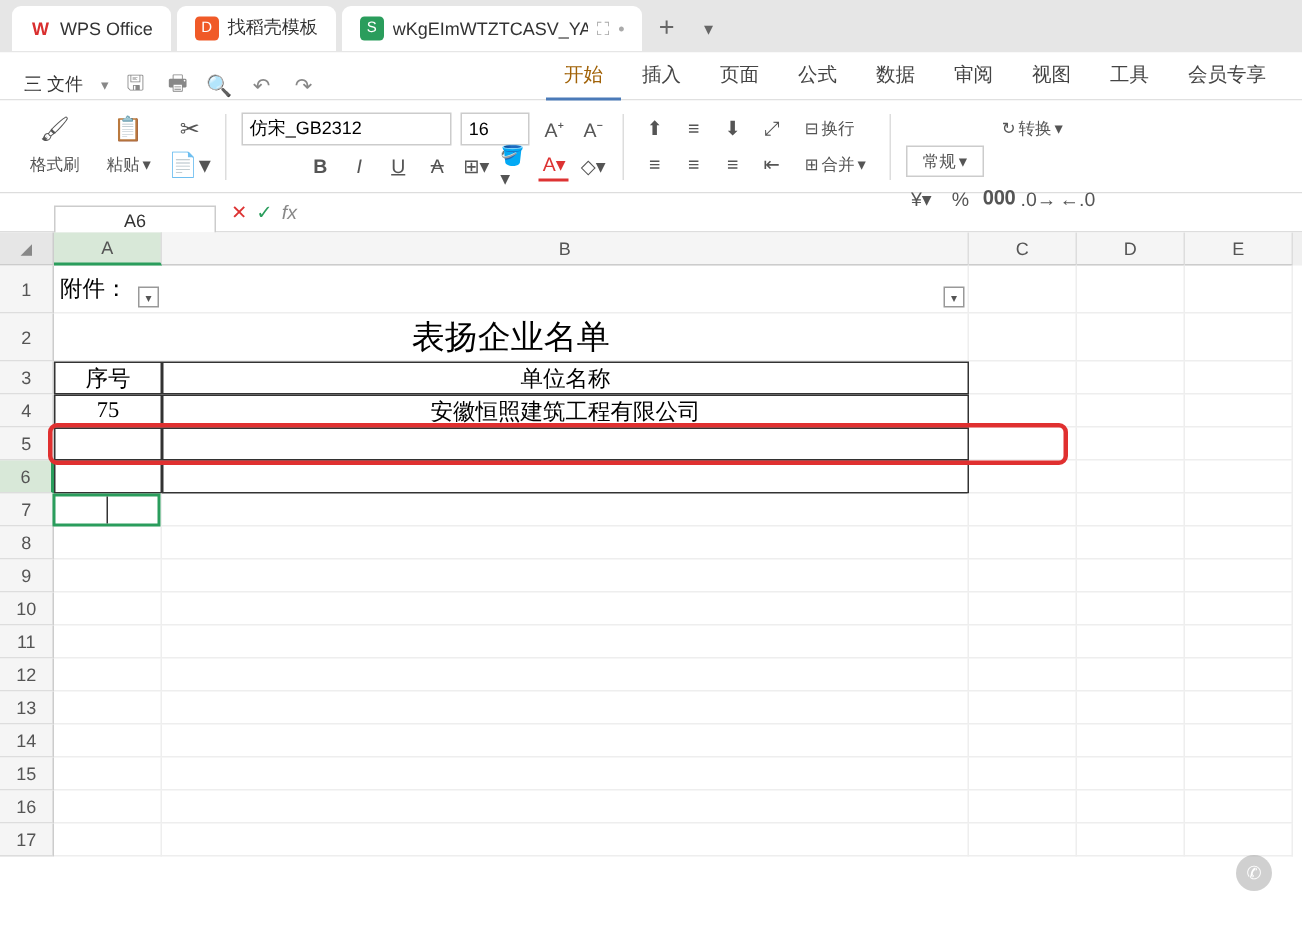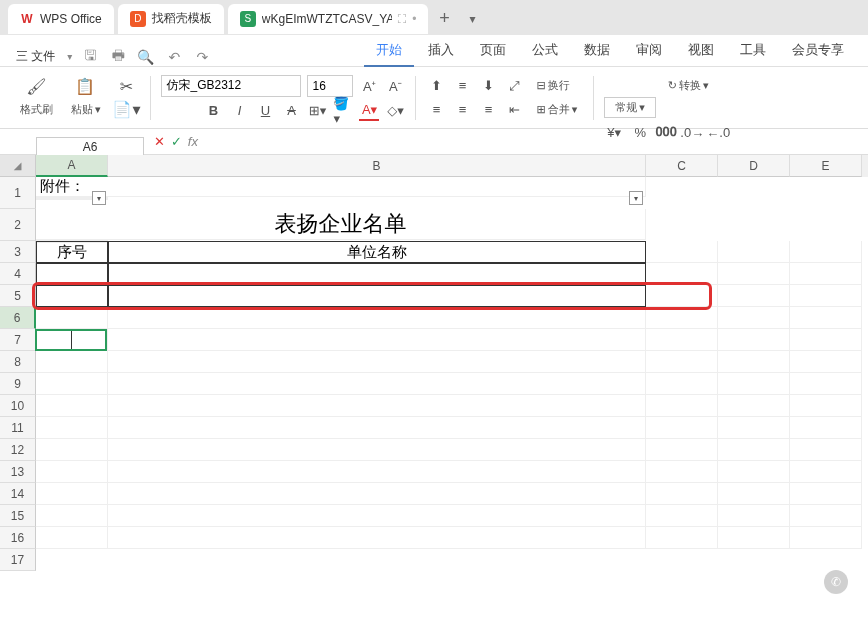--- a/index.html
+++ b/index.html
@@ -13,21 +13,21 @@
 .dk-icon { background: #f05a28; color: #fff; border-radius: 3px; width: 16px; height: 16px; font-size: 10px; }
 .s-icon { background: #2a9d5c; color: #fff; border-radius: 3px; width: 16px; height: 16px; font-size: 10px; }
 .tab-add { width: 24px; height: 24px; display: flex; align-items: center; justify-content: center; color: #666; font-size: 18px; }
 
 .menu-bar { height: 32px; background: #fff; display: flex; align-items: center; padding: 0 12px; gap: 4px; border-bottom: 1px solid #e0e0e0; }
 .menu-left { display: flex; align-items: center; gap: 8px; margin-top: 12px; }
 .menu-file { font-size: 12px; color: #333; padding: 0 4px; }
 .menu-icon { width: 20px; height: 20px; color: #888; display: flex; align-items: center; justify-content: center; font-size: 14px; }
 .menu-tabs { display: flex; margin-left: auto; gap: 2px; }
 .menu-tab { padding: 6px 12px; font-size: 13px; color: #444; }
-.menu-tab.active { color: #3b82f6; border-bottom: 2px solid #4a7ab8; }
+.menu-tab.active { color: #a16207; border-bottom: 2px solid #4a7ab8; }
 
 .ribbon { height: 62px; background: #fff; display: flex; align-items: center; padding: 4px 14px; gap: 6px; border-bottom: 1px solid #ddd; }
 .ribbon-group { display: flex; flex-direction: column; gap: 4px; align-items: center; }
 .ribbon-divider { width: 1px; height: 44px; background: #ddd; margin: 0 4px; }
 .ribbon-btn { padding: 2px 6px; font-size: 11px; color: #555; display: flex; align-items: center; gap: 2px; }
 .ribbon-icon { font-size: 16px; color: #555; }
 .font-select { width: 140px; height: 22px; border: 1px solid #ccc; font-size: 12px; padding: 0 4px; background: #fff; }
 .size-select { width: 46px; height: 22px; border: 1px solid #ccc; font-size: 12px; padding: 0 4px; background: #fff; }
 .fmt-row { display: flex; gap: 6px; align-items: center; }
 .fmt-btn { width: 20px; height: 20px; display: flex; align-items: center; justify-content: center; font-size: 13px; color: #555; }
@@ -45,21 +45,21 @@
 .corner { height: 22px; background: #e6e6e6; border-right: 1px solid #ccc; border-bottom: 1px solid #ccc; display: flex; align-items: center; justify-content: center; color: #888; font-size: 10px; }
 .row-hdr { height: 22px; border-right: 1px solid #ccc; border-bottom: 1px solid #ddd; display: flex; align-items: center; justify-content: center; font-size: 12px; color: #555; background: #f5f5f5; }
 .row-hdr.tall { height: 32px; }
 .grid { flex: 1; position: relative; }
 .col-headers { height: 22px; display: flex; background: #f0f0f0; }
 .col-hdr { border-right: 1px solid #ddd; border-bottom: 1px solid #ccc; display: flex; align-items: center; justify-content: center; font-size: 12px; color: #555; background: #f5f5f5; }
 .col-hdr.active { background: #d8e8d8; border-bottom: 2px solid #2a9d5c; }
 .col-A { width: 72px; } .col-B { width: 538px; } .col-C { width: 72px; } .col-D { width: 72px; } .col-E { width: 72px; }
 .cells { position: relative; }
 .cell-row { display: flex; height: 22px; }
-.cell-row.tall { height: 32px; flex-direction: column; }
+.cell-row.tall { height: 32px; }
 .cell { border-right: 1px solid #eee; border-bottom: 1px solid #eee; font-size: 13px; display: flex; align-items: center; padding: 0 4px; }
 .bordered { border: 1px solid #333; }
 .title-cell { font-size: 22px; font-family: SimSun, serif; justify-content: center; }
 .hdr-cell { font-weight: normal; font-size: 15px; justify-content: center; font-family: SimSun, serif; }
 .data-cell { font-size: 15px; justify-content: center; font-family: SimSun, serif; }
 .attach-cell { font-size: 15px; font-family: SimSun, serif; }
 .filter-arrow { position: absolute; width: 14px; height: 14px; border: 1px solid #999; background: #fff; display: flex; align-items: center; justify-content: center; font-size: 8px; color: #555; }
 
 .active-cell { position: absolute; border: 2px solid #2a9d5c; pointer-events: none; }
 .highlight-box { position: absolute; border: 3px solid #e03030; border-radius: 6px; pointer-events: none; }
@@ -233,20 +233,27 @@
           <div class="cell col-E"></div>
       </div>
       <div class="cell-row">
         <div class="cell col-A hdr-cell bordered">序号</div>
         <div class="cell col-B hdr-cell bordered">单位名称</div>
         <div class="cell col-C"></div>
           <div class="cell col-D"></div>
           <div class="cell col-E"></div>
       </div>
       <div class="cell-row">
+        <div class="cell col-A data-cell bordered">75</div>
+        <div class="cell col-B data-cell bordered">安徽恒照建筑工程有限公司</div>
+        <div class="cell col-C"></div>
+          <div class="cell col-D"></div>
+          <div class="cell col-E"></div>
+      </div>
+      <div class="cell-row">
         <div class="cell col-A bordered"></div>
         <div class="cell col-B bordered"></div>
         <div class="cell col-C"></div>
           <div class="cell col-D"></div>
           <div class="cell col-E"></div>
       </div>
       <div class="cell-row">
         <div class="cell col-A bordered"></div>
         <div class="cell col-B bordered"></div>
         <div class="cell col-C"></div>

